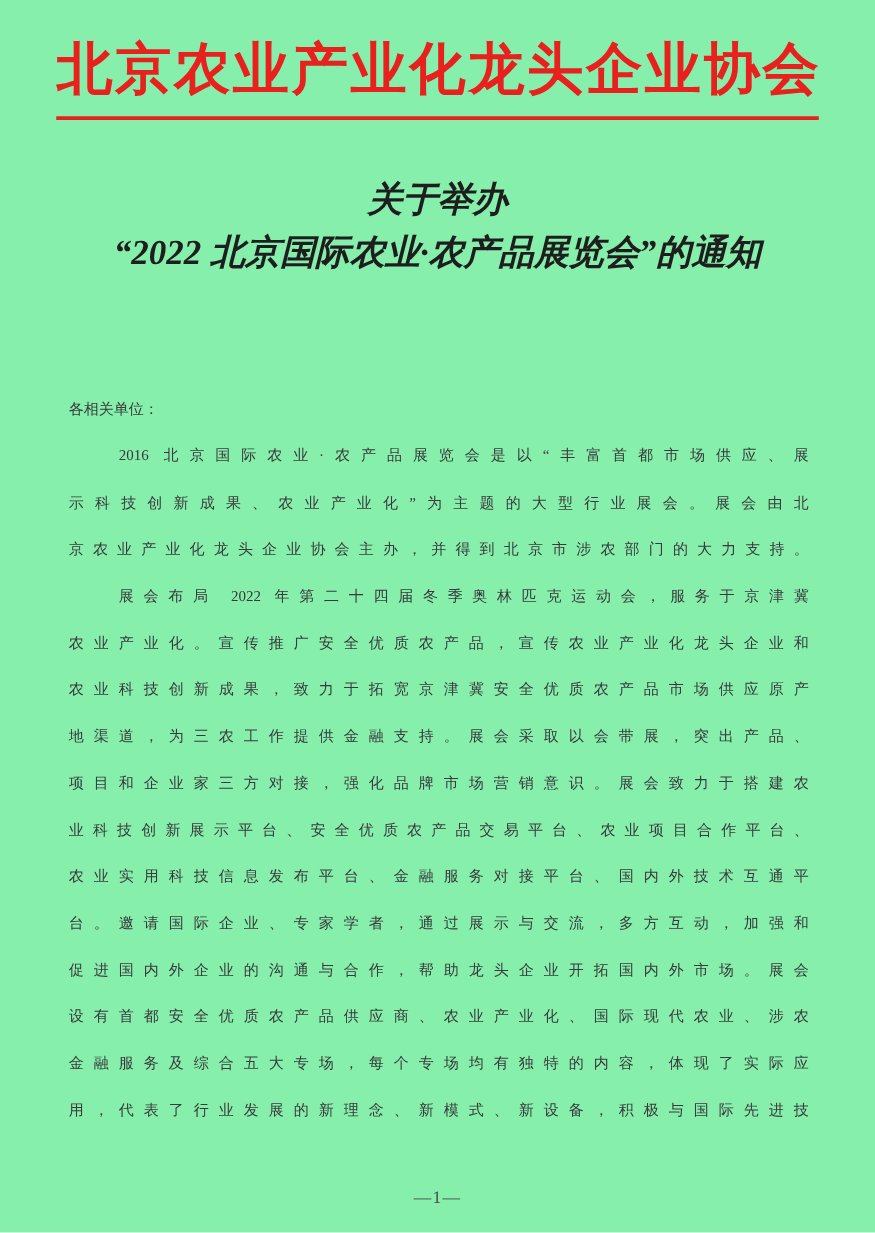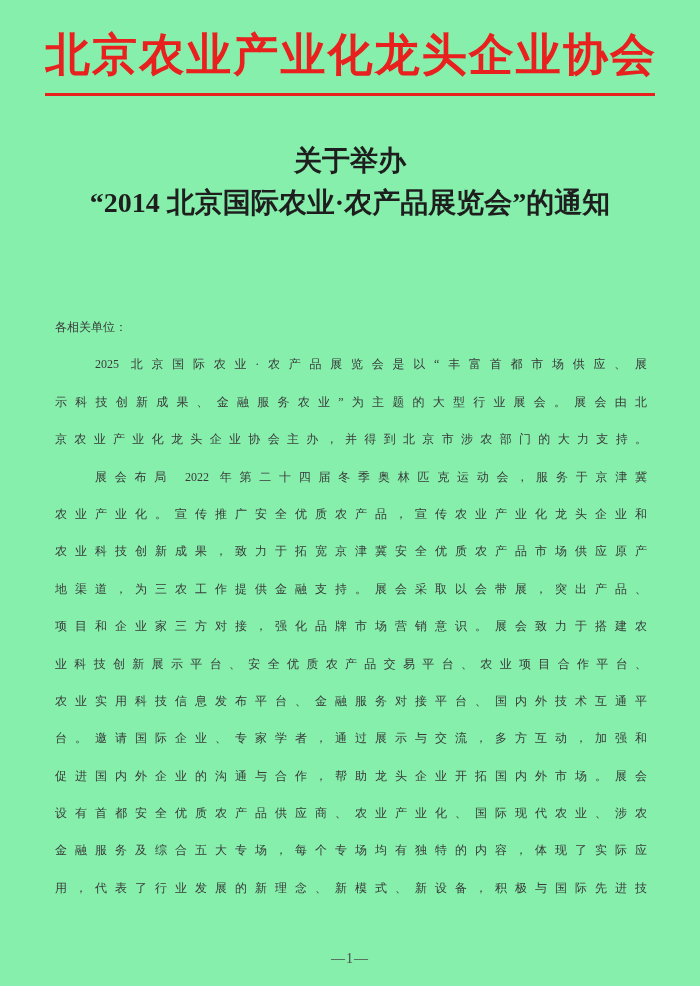--- a/index.html
+++ b/index.html
@@ -43,20 +43,21 @@
   .title-block {
     position: absolute;
     top: 140px;
     left: 0;
     width: 700px;
     text-align: center;
     font-weight: bold;
     color: #1e1e1e;
     font-size: 28px;
     line-height: 42px;
+    font-style: italic;
   }
   
   .doc-body {
     position: absolute;
     top: 309px;
     left: 55px;
     width: 592px;
     font-size: 12px;
     color: #3a3a3a;
   }
@@ -91,28 +92,28 @@
 <body>
 
 <div class="page">
 
   <div class="letterhead">北京农业产业化龙头企业协会</div>
 
   <div class="red-rule"></div>
 
   <div class="title-block">
     <div>关于举办</div>
-    <div>“2014 北京国际农业·农产品展览会”的通知</div>
+    <div>“2022 北京国际农业·农产品展览会”的通知</div>
   </div>
 
   <div class="doc-body">
     <div class="bline salutation">各相关单位：</div>
 
-    <div class="bline indent">2025 北京国际农业·农产品展览会是以“丰富首都市场供应、展</div>
-    <div class="bline">示科技创新成果、金融服务农业”为主题的大型行业展会。展会由北</div>
+    <div class="bline indent">2016 北京国际农业·农产品展览会是以“丰富首都市场供应、展</div>
+    <div class="bline">示科技创新成果、农业产业化”为主题的大型行业展会。展会由北</div>
     <div class="bline">京农业产业化龙头企业协会主办，并得到北京市涉农部门的大力支持。</div>
 
     <div class="bline indent">展会布局 2022 年第二十四届冬季奥林匹克运动会，服务于京津冀</div>
     <div class="bline">农业产业化。宣传推广安全优质农产品，宣传农业产业化龙头企业和</div>
     <div class="bline">农业科技创新成果，致力于拓宽京津冀安全优质农产品市场供应原产</div>
     <div class="bline">地渠道，为三农工作提供金融支持。展会采取以会带展，突出产品、</div>
     <div class="bline">项目和企业家三方对接，强化品牌市场营销意识。展会致力于搭建农</div>
     <div class="bline">业科技创新展示平台、安全优质农产品交易平台、农业项目合作平台、</div>
     <div class="bline">农业实用科技信息发布平台、金融服务对接平台、国内外技术互通平</div>
     <div class="bline">台。邀请国际企业、专家学者，通过展示与交流，多方互动，加强和</div>

